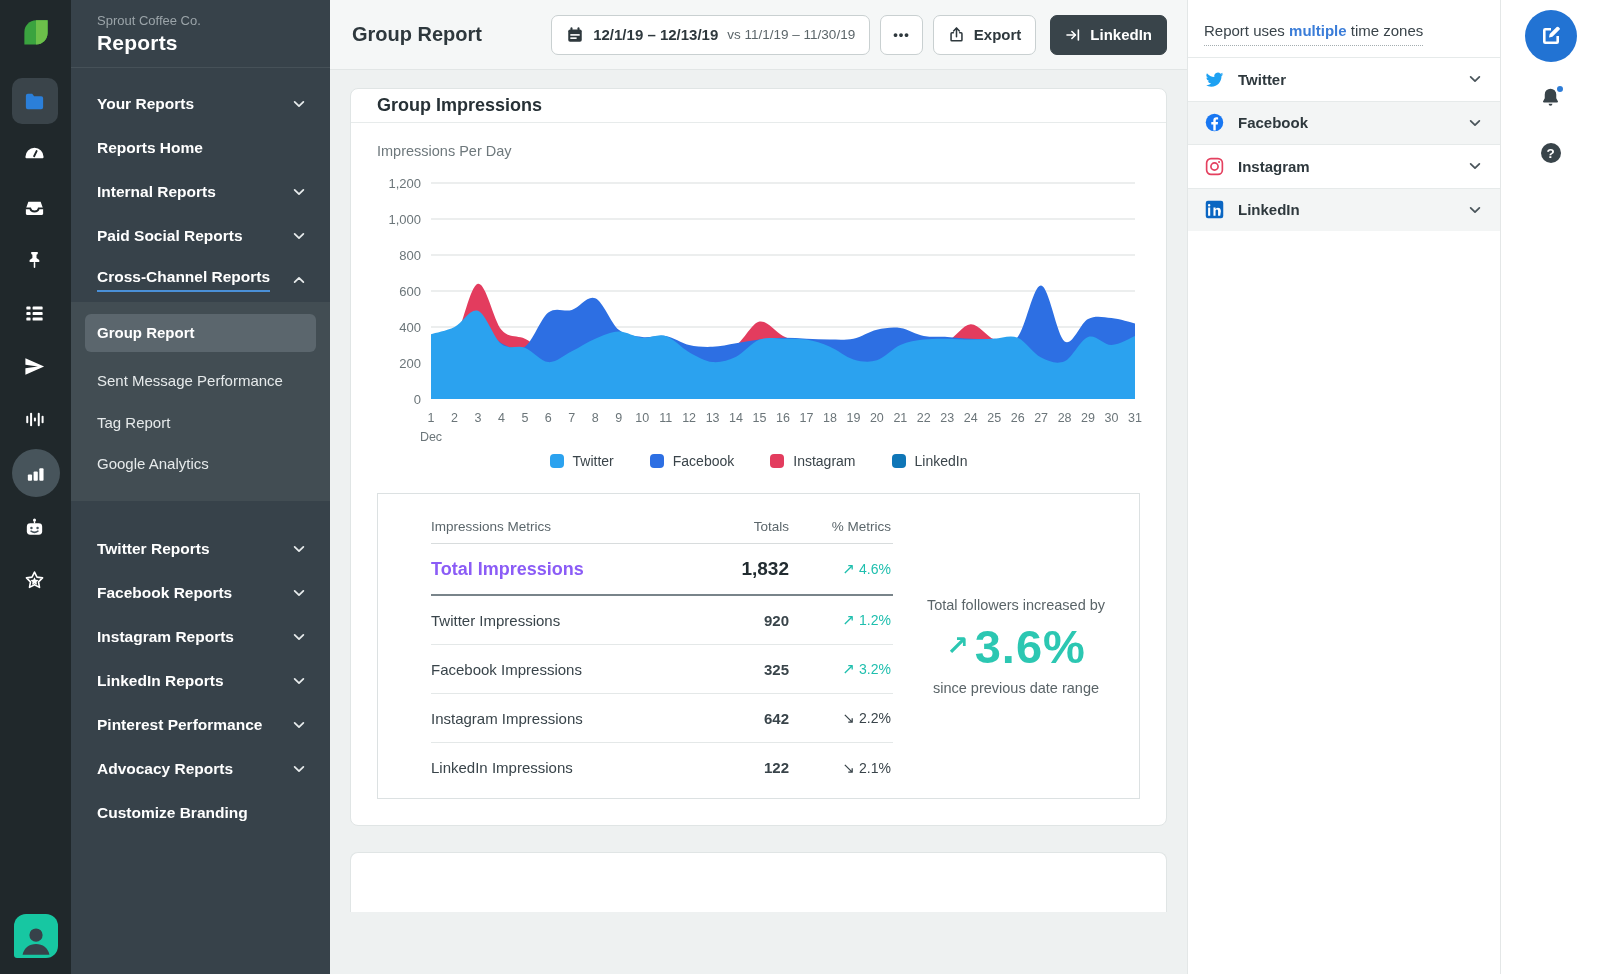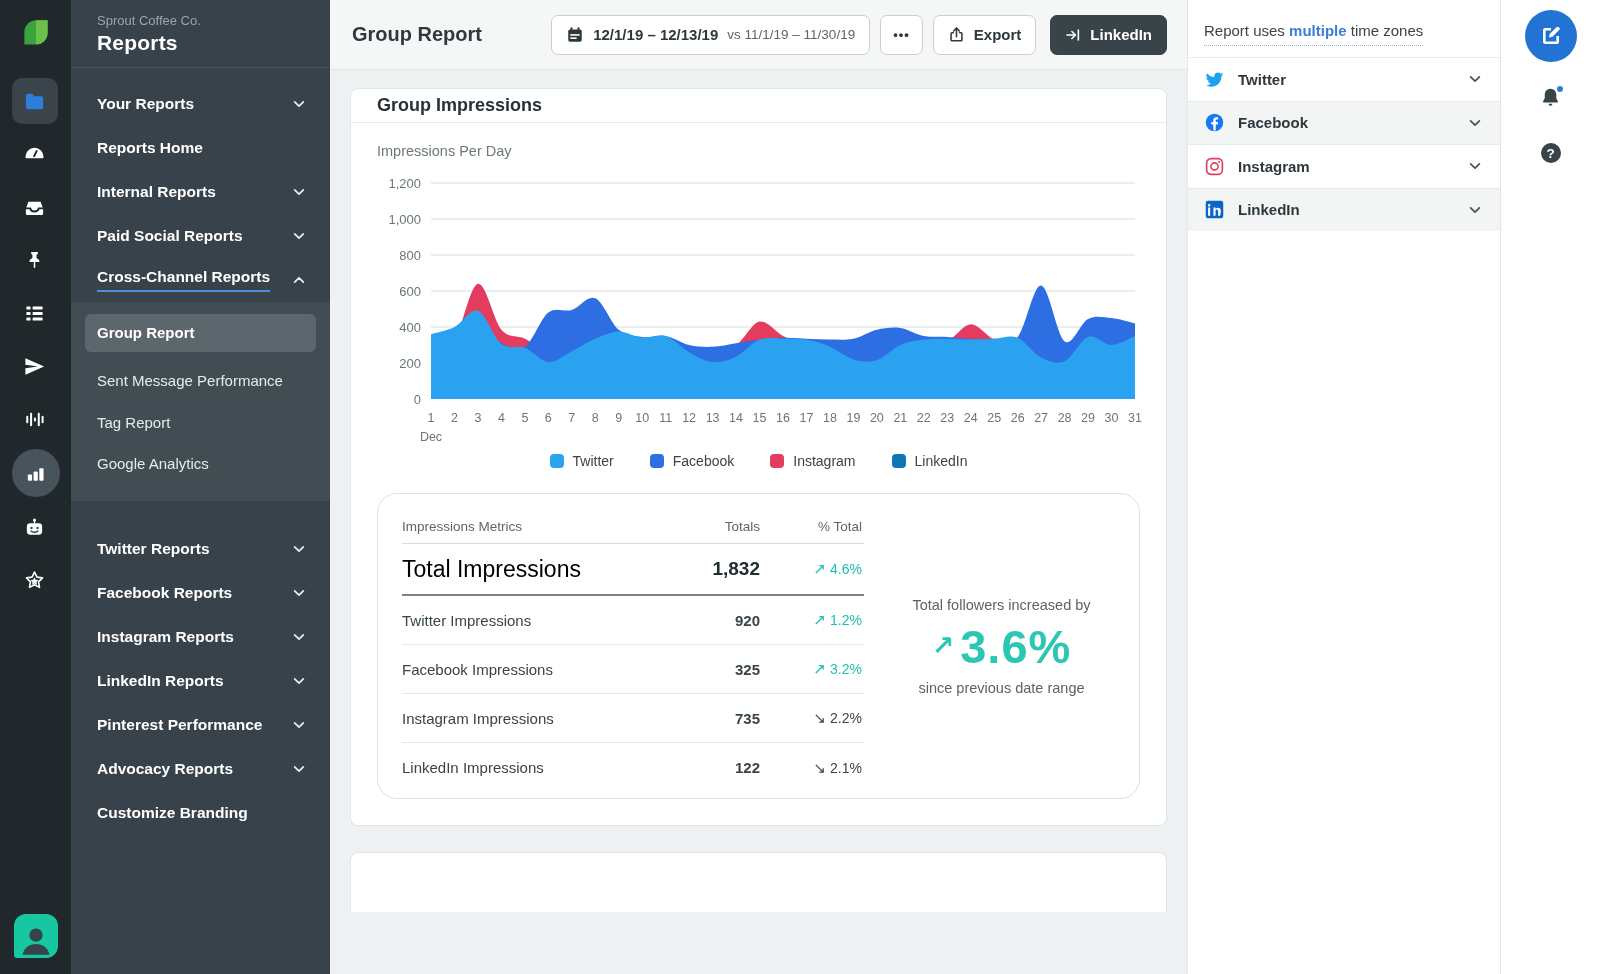--- a/index.html
+++ b/index.html
@@ -50,29 +50,29 @@
   .content { flex:1; padding:18px 20px 0; overflow:hidden; }
   .card { background:#fff; border:1px solid #e0e5e5; border-radius:8px; }
   .card-head { padding:6px 26px; border-bottom:1px solid #e7ebeb; }
   .card-title { font-size:18px; font-weight:bold; color:#27313 6; color:#273136; }
   .card-body { padding:20px 26px 26px; }
   .chart-label { font-size:14.5px; color:#6e787c; margin-bottom:10px; }
   .legend { display:flex; justify-content:center; gap:36px; margin:6px 0 2px; }
   .legend-item { display:flex; align-items:center; gap:9px; font-size:14px; color:#3a444a; }
   .legend-swatch { width:14px; height:14px; border-radius:4px; }
 
-  .metrics-box { margin-top:24px; border:1px solid #dce1e2; border-radius:20px; display:flex; }
+  .metrics-box { margin-top:24px; border:1px solid #dce1e2; border-radius:0; display:flex;padding-left:29px; }
   .metrics-table { width:486px; padding:16px 0 6px 24px; }
   .m-row { display:flex; align-items:center; }
   .m-col-label { flex:1; }
   .m-col-total { width:96px; text-align:right; }
   .m-col-change { width:104px; text-align:right; padding-right:2px; }
   .m-head { height:34px; font-size:13.5px; color:#5b666b; border-bottom:1px solid #d8dcdd; }
   .m-total { height:52px; border-bottom:2px solid #79848a; }
-  .m-total .m-col-label { font-size:23px; font-weight:normal; color:#000000; }
+  .m-total .m-col-label { font-size:18px; font-weight:bold; color:#8b5cf6; }
   .m-total .m-col-total { font-size:19px; font-weight:bold; color:#222c31; }
   .m-sub { height:49px; border-bottom:1px solid #e4e8e8; font-size:15px; color:#39444a; }
   .m-sub:last-child { border-bottom:none; }
   .m-sub .m-col-total { font-weight:bold; }
   .chg { font-size:14px; white-space:nowrap; }
   .chg.up { color:#1fbfae; }
   .chg.down { color:#39444a; }
   .chg .arr { margin-right:4px; font-size:15px; }
 
   .followers { flex:1; display:flex; flex-direction:column; align-items:center; justify-content:center; gap:6px; }
@@ -461,41 +461,41 @@
                 <span class="legend-swatch" style="background:#0F76B7"></span>
                 <span>LinkedIn</span>
               </div>
             </div>
 
           <div class="metrics-box">
             <div class="metrics-table">
               <div class="m-row m-head">
                 <div class="m-col-label">Impressions Metrics</div>
                 <div class="m-col-total">Totals</div>
-                <div class="m-col-change">% Total</div>
+                <div class="m-col-change">% Metrics</div>
               </div>
               <div id="metrics-rows">
                   <div class="m-row m-total">
                     <div class="m-col-label">Total Impressions</div>
                     <div class="m-col-total">1,832</div>
                     <div class="m-col-change"><span class="chg up"><span class="arr">↗</span><span>4.6%</span></span></div>
                   </div>
                   <div class="m-row m-sub">
                     <div class="m-col-label">Twitter Impressions</div>
                     <div class="m-col-total">920</div>
                     <div class="m-col-change"><span class="chg up"><span class="arr">↗</span><span>1.2%</span></span></div>
                   </div>
                   <div class="m-row m-sub">
                     <div class="m-col-label">Facebook Impressions</div>
                     <div class="m-col-total">325</div>
                     <div class="m-col-change"><span class="chg up"><span class="arr">↗</span><span>3.2%</span></span></div>
                   </div>
                   <div class="m-row m-sub">
                     <div class="m-col-label">Instagram Impressions</div>
-                    <div class="m-col-total">735</div>
+                    <div class="m-col-total">642</div>
                     <div class="m-col-change"><span class="chg down"><span class="arr">↘</span><span>2.2%</span></span></div>
                   </div>
                   <div class="m-row m-sub">
                     <div class="m-col-label">LinkedIn Impressions</div>
                     <div class="m-col-total">122</div>
                     <div class="m-col-change"><span class="chg down"><span class="arr">↘</span><span>2.1%</span></span></div>
                   </div>
                 </div>
             </div>
             <div class="followers">

